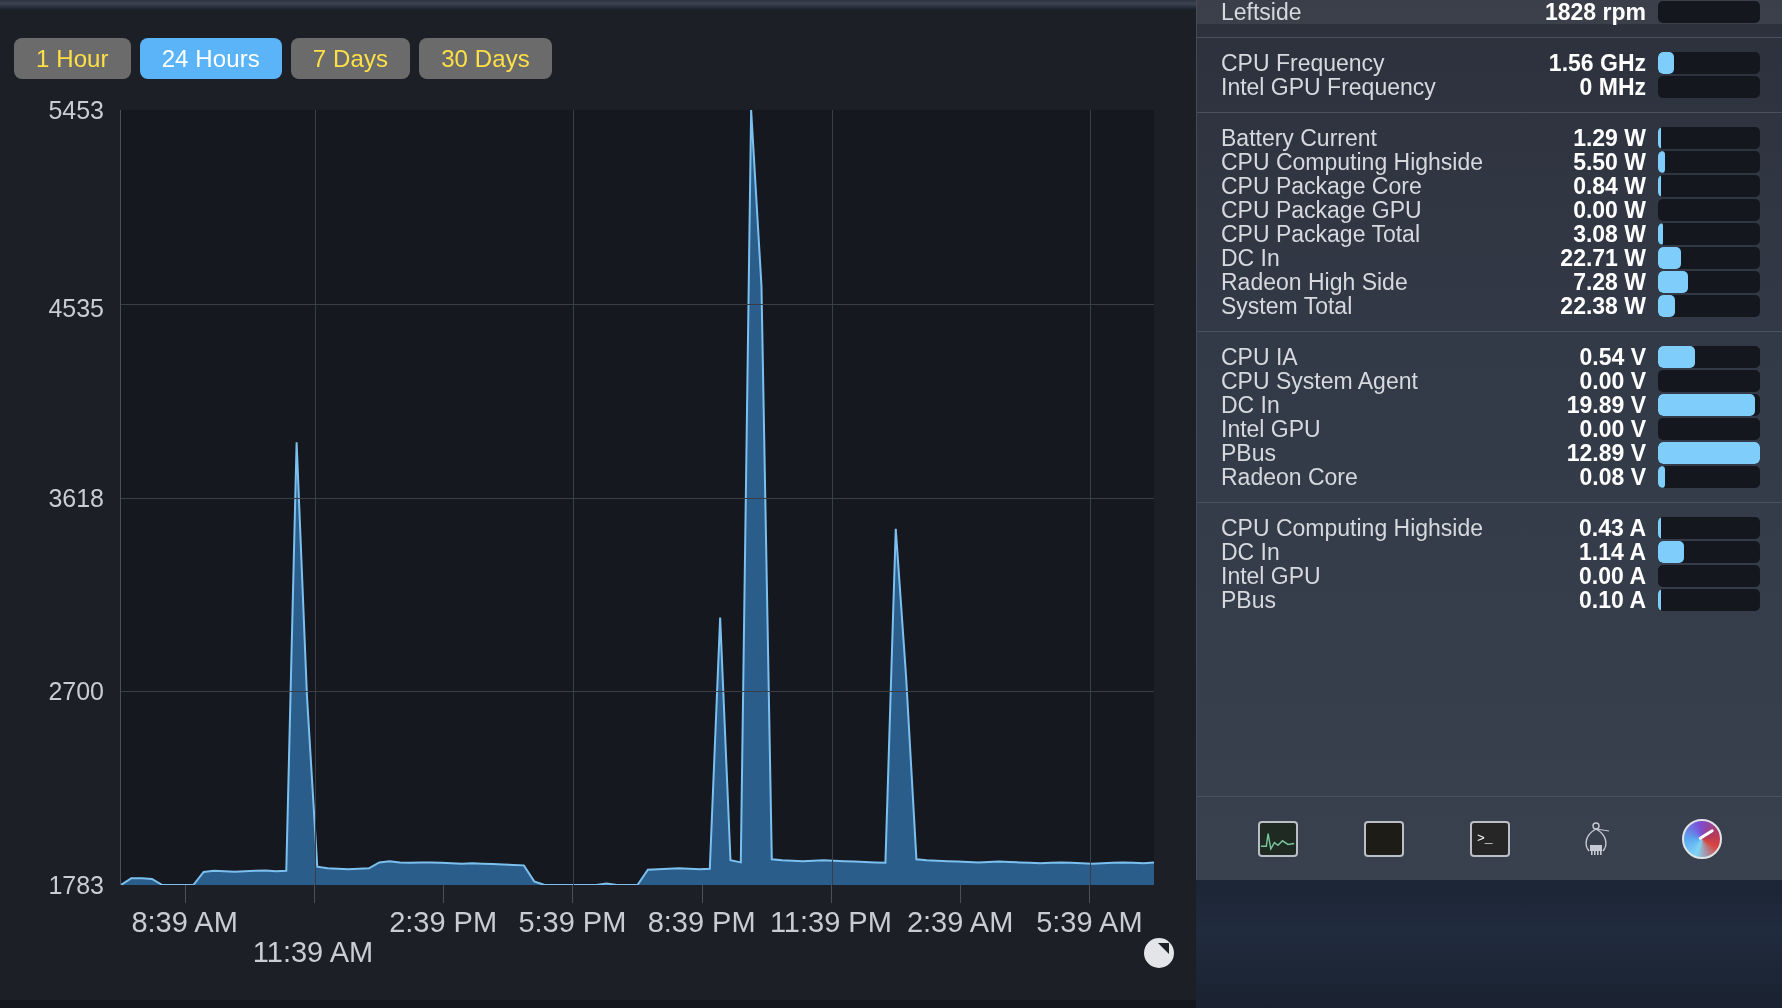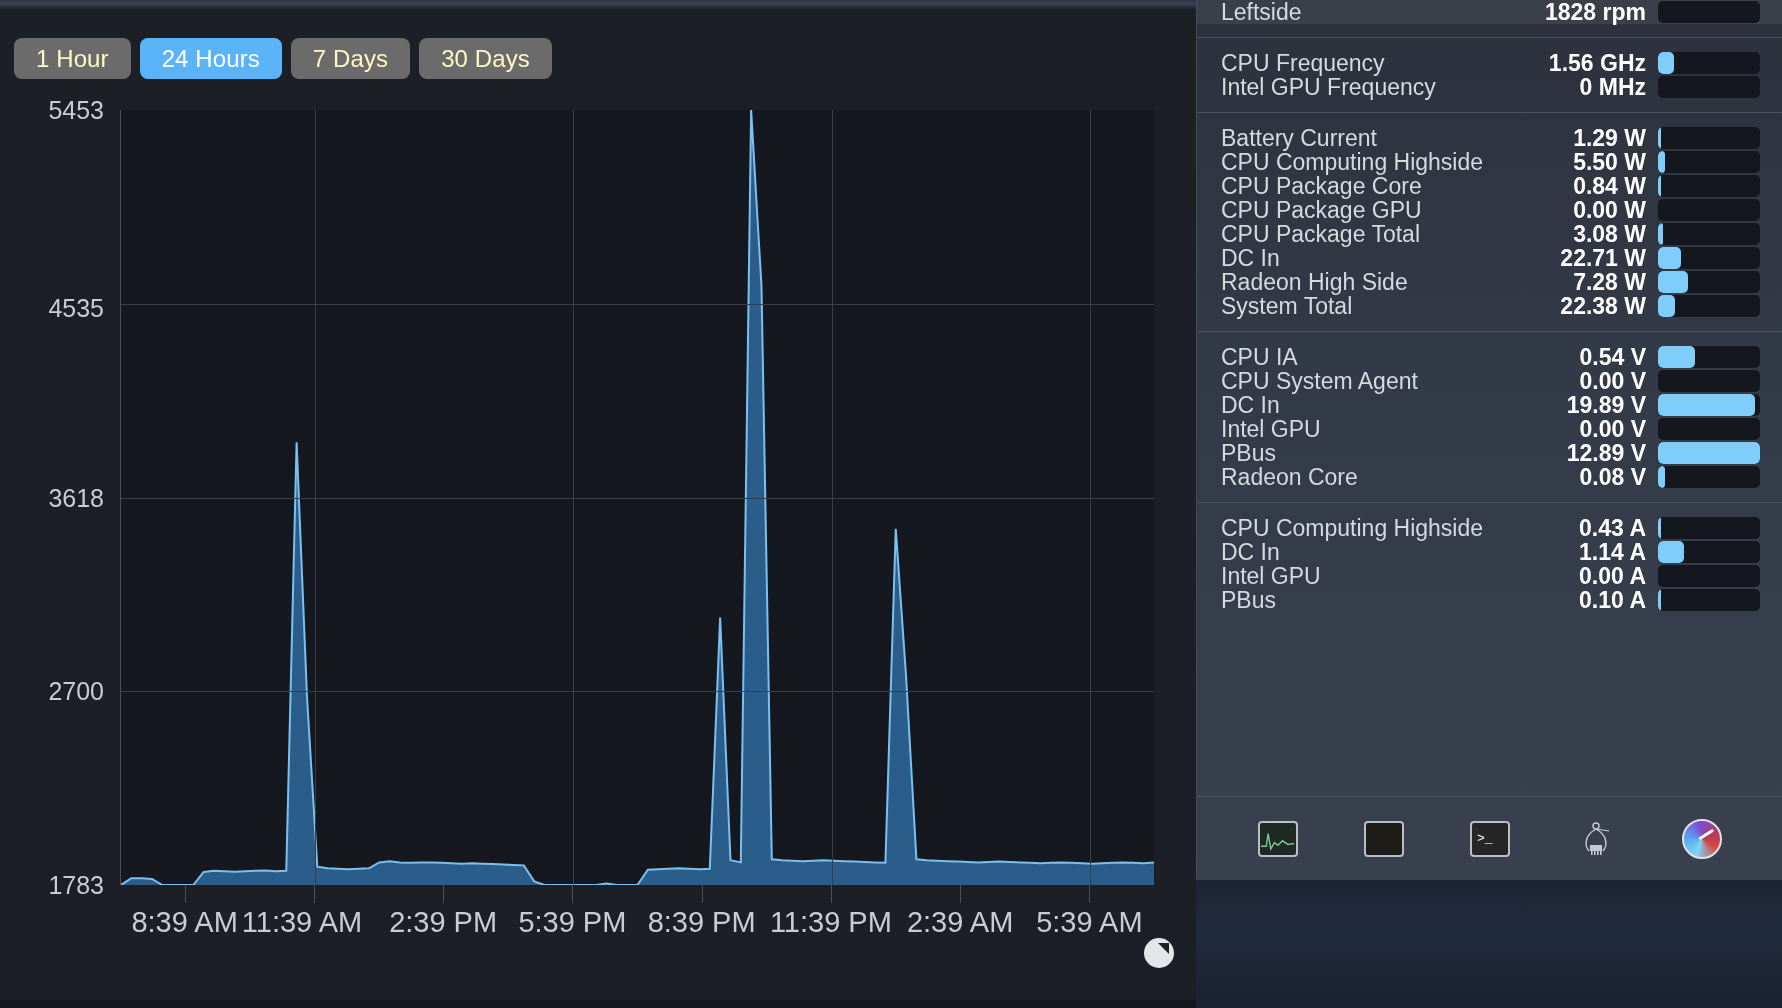--- a/index.html
+++ b/index.html
@@ -32,21 +32,21 @@
 
   .toolbar {
     position: absolute; left: 0; top: 0; width: 1196px; height: 76px;
   }
   .seg-group { position: absolute; left: 14px; top: 28px; display: flex; gap: 9px; }
   .seg-btn {
     height: 41px; min-width: 92px;
     padding: 0 22px;
     border-radius: 8px;
     background: #6b6b6b;
-    color: #fef9c3;
+    color: #fde047;
     font-size: 24px;
     display: flex; align-items: center; justify-content: center;
     letter-spacing: .1px;
     white-space: nowrap;
     cursor: pointer;
   }
   .seg-btn.active { background: #5ab4f7; color: #ffffff; }
 
   .hide-btn {
     position: absolute; left: 876px; top: 28px;
@@ -247,21 +247,21 @@
           <div class="x-tick" style="left: 193.875px;"></div>
           <div class="x-tick" style="left: 323.125px;"></div>
           <div class="x-tick" style="left: 452.375px;"></div>
           <div class="x-tick" style="left: 581.625px;"></div>
           <div class="x-tick" style="left: 710.875px;"></div>
           <div class="x-tick" style="left: 840.125px;"></div>
           <div class="x-tick" style="left: 969.375px;"></div>
         </div>
       <div class="x-labels" id="x-labels">
           <div class="x-label" style="left: 184.625px;">8:39 AM</div>
-          <div class="x-label" style="left: 302px;">11:39 AM</div>
+          <div class="x-label" style="left: 313px; margin-top: 30px;">11:39 AM</div>
           <div class="x-label" style="left: 443.125px;">2:39 PM</div>
           <div class="x-label" style="left: 572.375px;">5:39 PM</div>
           <div class="x-label" style="left: 701.625px;">8:39 PM</div>
           <div class="x-label" style="left: 830.875px;">11:39 PM</div>
           <div class="x-label" style="left: 960.125px;">2:39 AM</div>
           <div class="x-label" style="left: 1089.38px;">5:39 AM</div>
         </div>
     </div>
 
     <div class="clock-icon"></div>

